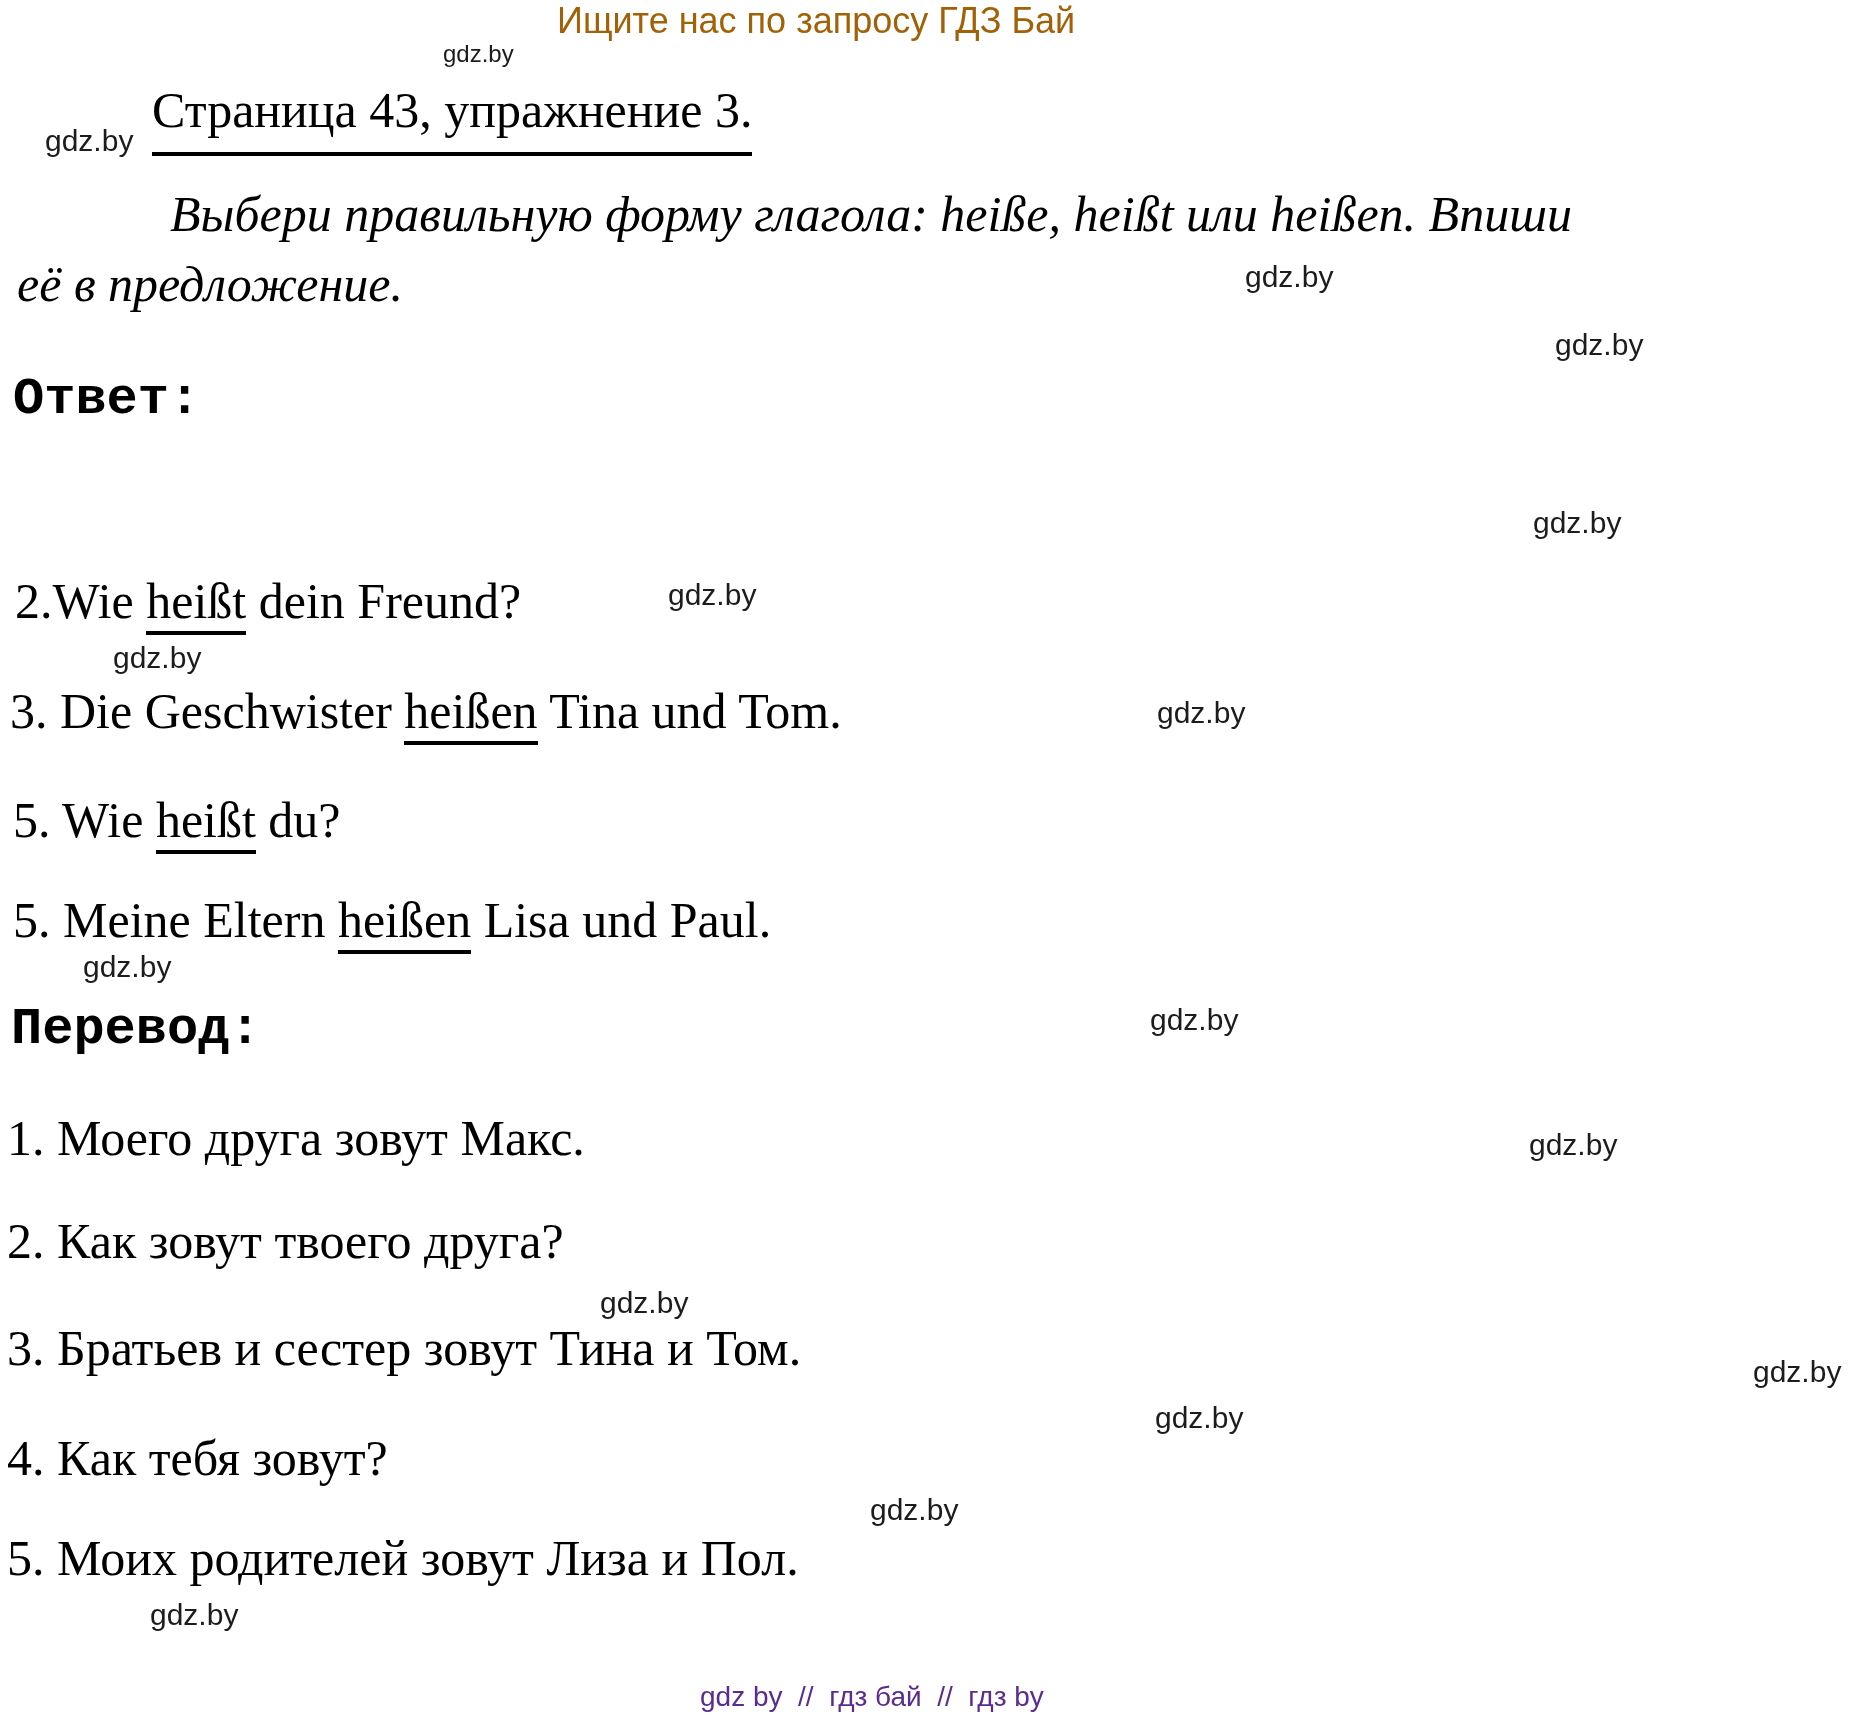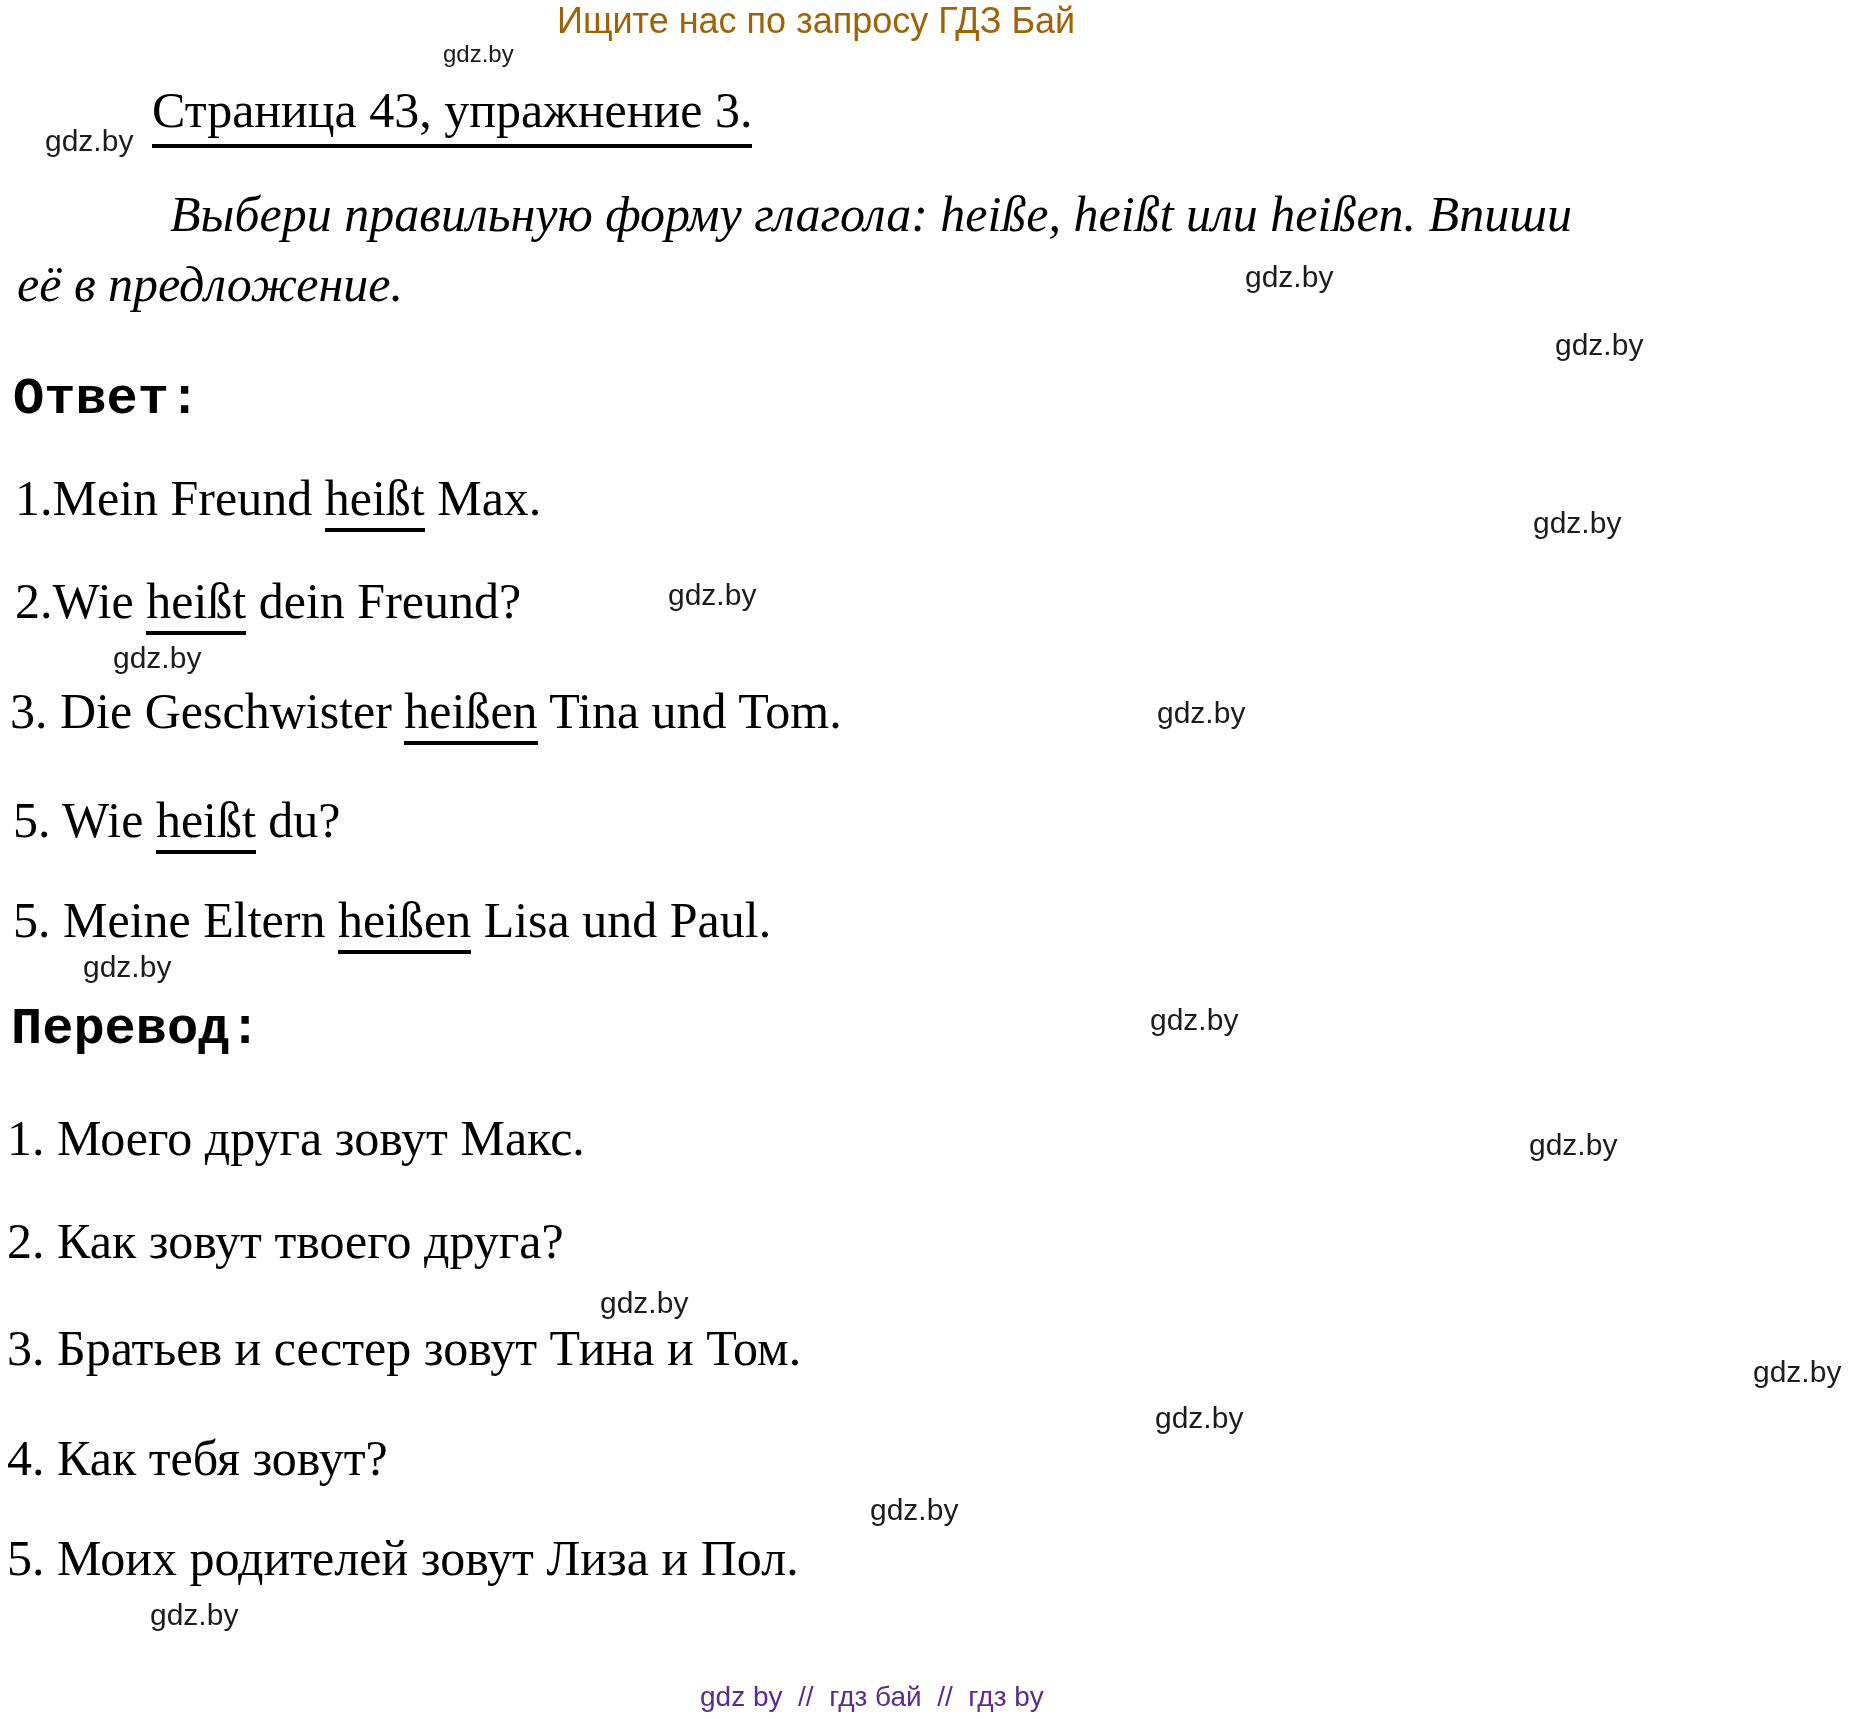--- a/index.html
+++ b/index.html
@@ -2,21 +2,21 @@
 <html><head>
 <meta charset="utf-8">
 <style>
   html,body{margin:0;padding:0;background:#fff;}
   .page{position:relative;width:1865px;height:1719px;background:#ffffff;
         font-family:"Liberation Serif",serif;color:#000;overflow:hidden;}
   .abs{position:absolute;white-space:nowrap;line-height:1.15;}
   .promo{font-family:"Liberation Sans",sans-serif;font-size:36px;color:#a16207;left:557px;top:0px;}
   .wm{font-family:"Liberation Sans",sans-serif;font-size:30px;color:#1c1c1c;}
   .wm-sm{font-size:24px;}
-  .title{left:152px;top:82px;font-size:50px;border-bottom:4px solid #000;padding-bottom:4px;}
+  .title{left:152px;top:82px;font-size:50px;border-bottom:4px solid #000;padding-bottom:12px;}
   .task{font-style:italic;font-size:50px;}
   .task1{left:170px;top:186px;}
   .task2{left:17px;top:256px;}
   .label{font-weight:bold;font-size:52px;font-family:Liberation Mono, monospace;}
   .otvet{left:13px;top:370px;}
   .perevod{left:11px;top:1000px;}
   .ln{font-size:50px;}
   .u{border-bottom:4px solid #000;padding-bottom:2px;}
   .footer{left:700px;top:1681px;font-family:"Liberation Sans",sans-serif;
           font-size:28px;color:#5b2b8f;}
@@ -45,21 +45,20 @@
   <span class="abs wm" style="left:870px;top:1493px">gdz.by</span>
   <span class="abs wm" style="left:150px;top:1598px">gdz.by</span>
 
   <div class="abs title">Страница 43, упражнение 3.</div>
 
   <div class="abs task task1">Выбери правильную форму глагола: heiße, heißt или heißen. Впиши</div>
   <div class="abs task task2">её в предложение.</div>
 
   <div class="abs label otvet">Ответ:</div>
 
-  <div class="abs ln" style="left:15px;top:470px"><span>1.Mein Freund </span><span class="u">heißt</span><span> Max.</span></div>
 
   <div class="abs ln" style="left:15px;top:573px"><span>2.Wie </span><span class="u">heißt</span><span> dein Freund?</span></div>
 
   <div class="abs ln" style="left:10px;top:683px"><span>3. Die Geschwister </span><span class="u">heißen</span><span> Tina und Tom.</span></div>
 
   <div class="abs ln" style="left:13px;top:792px"><span>5. Wie </span><span class="u">heißt</span><span> du?</span></div>
 
   <div class="abs ln" style="left:13px;top:892px"><span>5. Meine Eltern </span><span class="u">heißen</span><span> Lisa und Paul.</span></div>
 
   <div class="abs label perevod">Перевод:</div>

